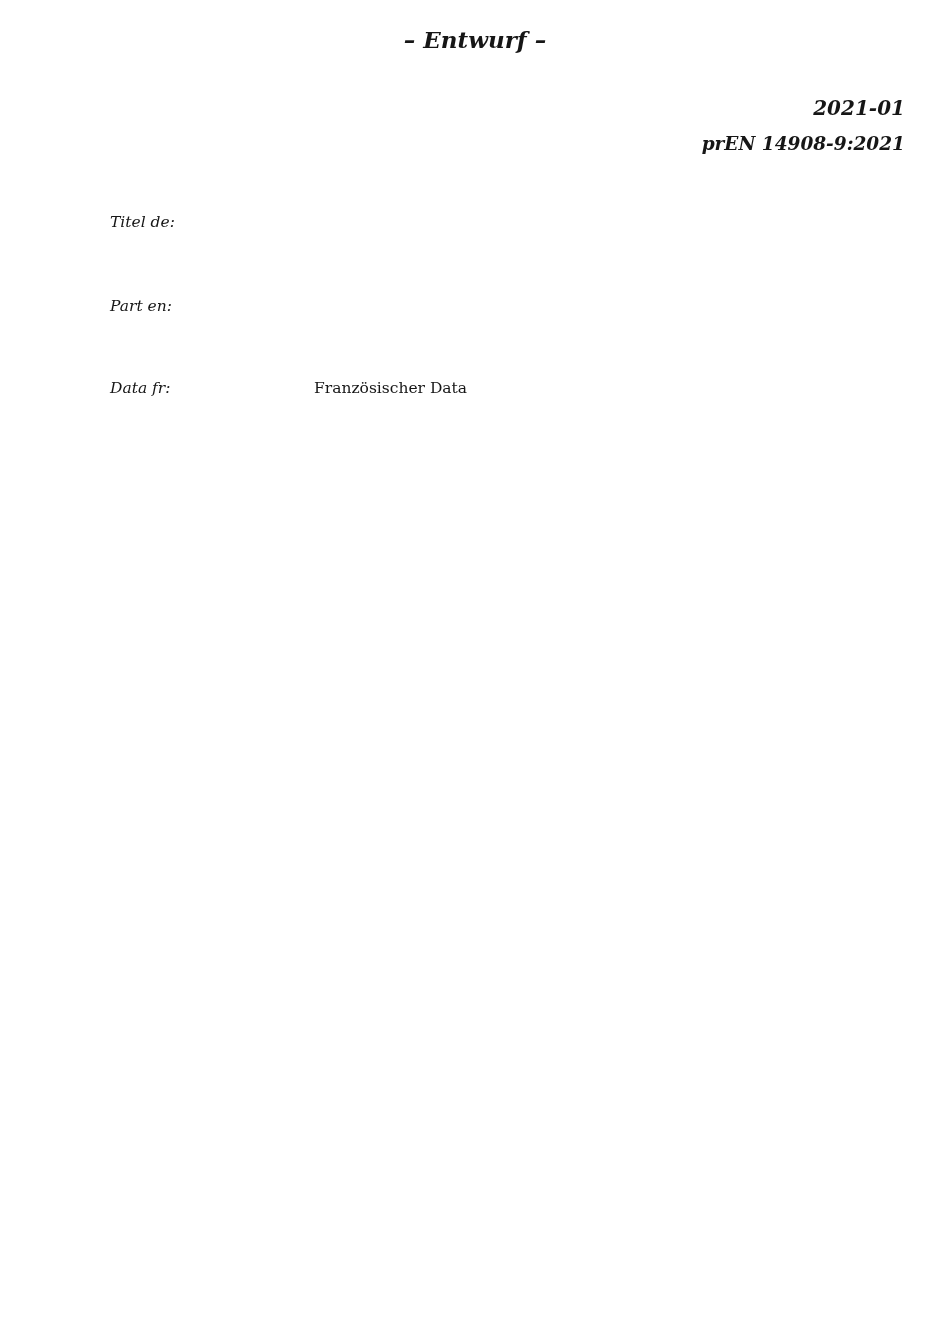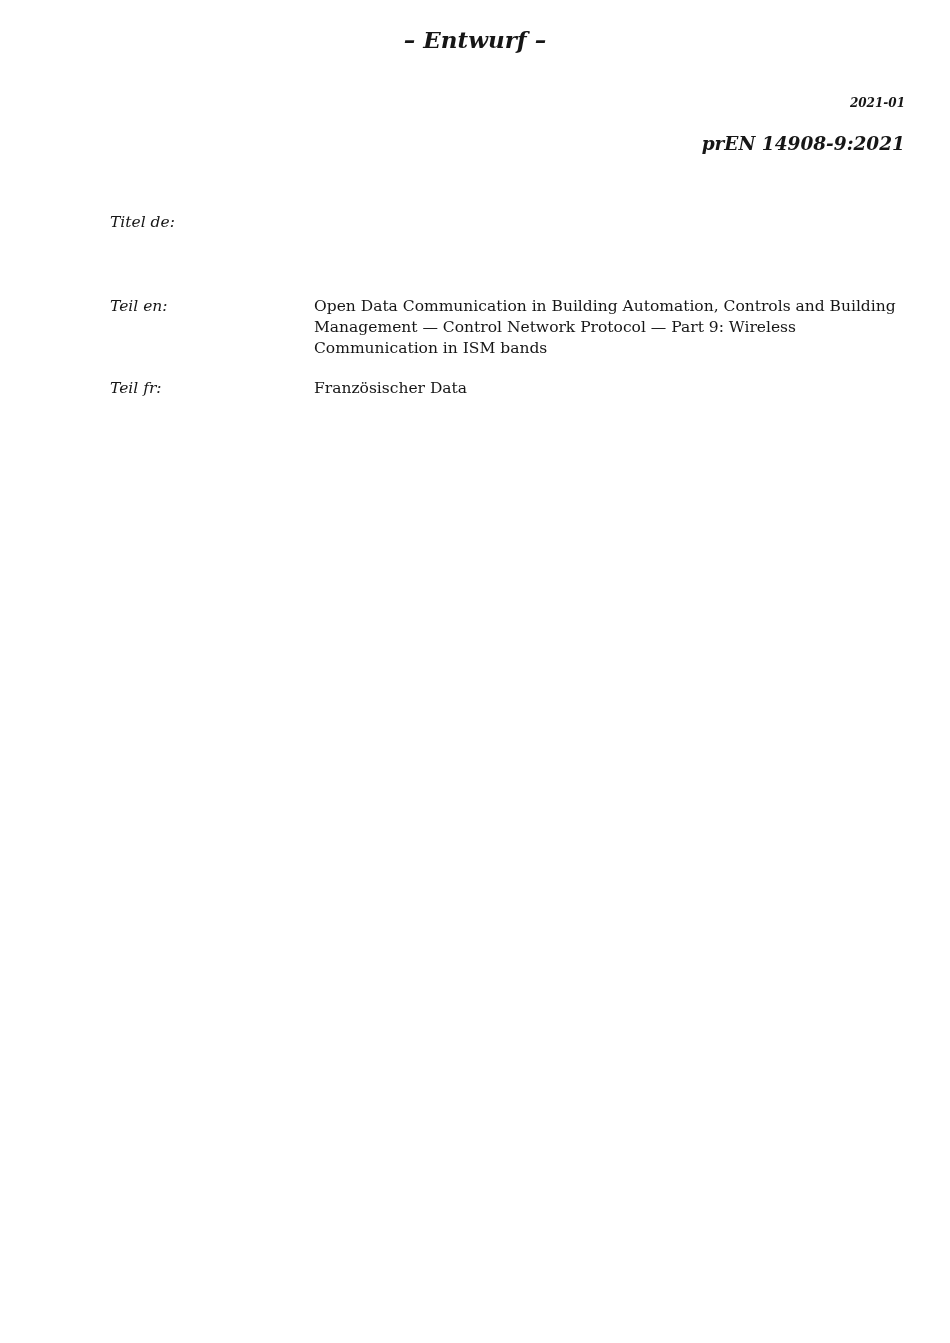--- a/index.html
+++ b/index.html
@@ -24,21 +24,21 @@
     text-align: center;
     font-size: 23px;
     line-height: 1.2;
     font-weight: bold;
     font-style: italic;
   }
   .doc-date {
     position: absolute;
     top: 97px;
     right: 45px;
-    font-size: 12px;
+    font-size: 20px;
     line-height: 1.1;
     font-weight: bold;
     font-style: italic;
   }
   .doc-number {
     position: absolute;
     top: 134px;
     right: 45px;
     font-size: 18.5px;
     line-height: 1.1;
@@ -84,26 +84,23 @@
 
   <div class="doc-date">2021-01</div>
 
   <div class="doc-number">prEN 14908-9:2021</div>
 
   <div class="title-row row-de">
     <span class="title-label">Titel de:</span>
   </div>
 
   <div class="title-row row-en">
-    <span class="title-label">Teil en:</span>
-    <div class="title-text">Open Data Communication in Building Automation, Controls and Building
-Management — Control Network Protocol — Part 9: Wireless
-Communication in ISM bands</div>
+    <span class="title-label">Part en:</span>
   </div>
 
   <div class="title-row row-fr">
-    <span class="title-label">Teil fr:</span>
+    <span class="title-label">Data fr:</span>
     <div class="title-text">Französischer Data</div>
   </div>
 
   <div class="page-marker" style="background: rgb(65, 160, 200);"></div>
 
 </div>
 
 </body></html>

